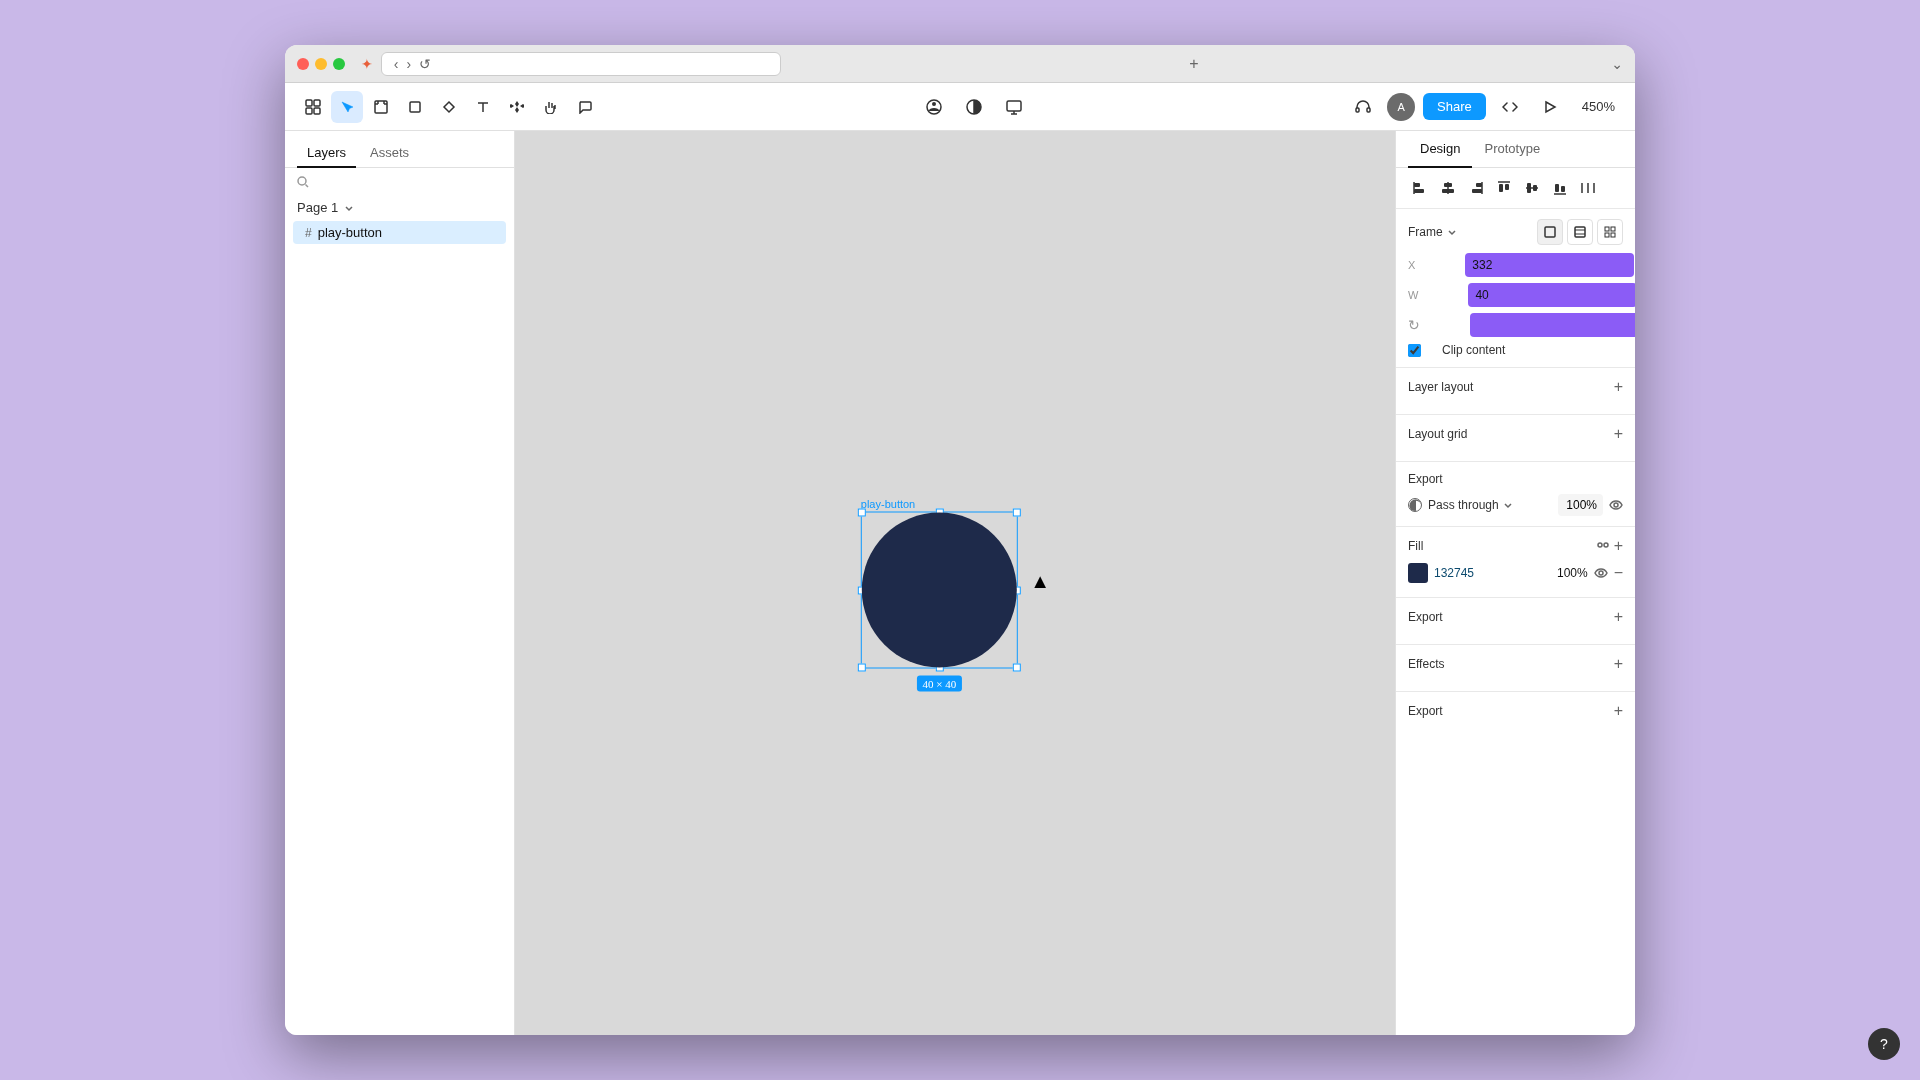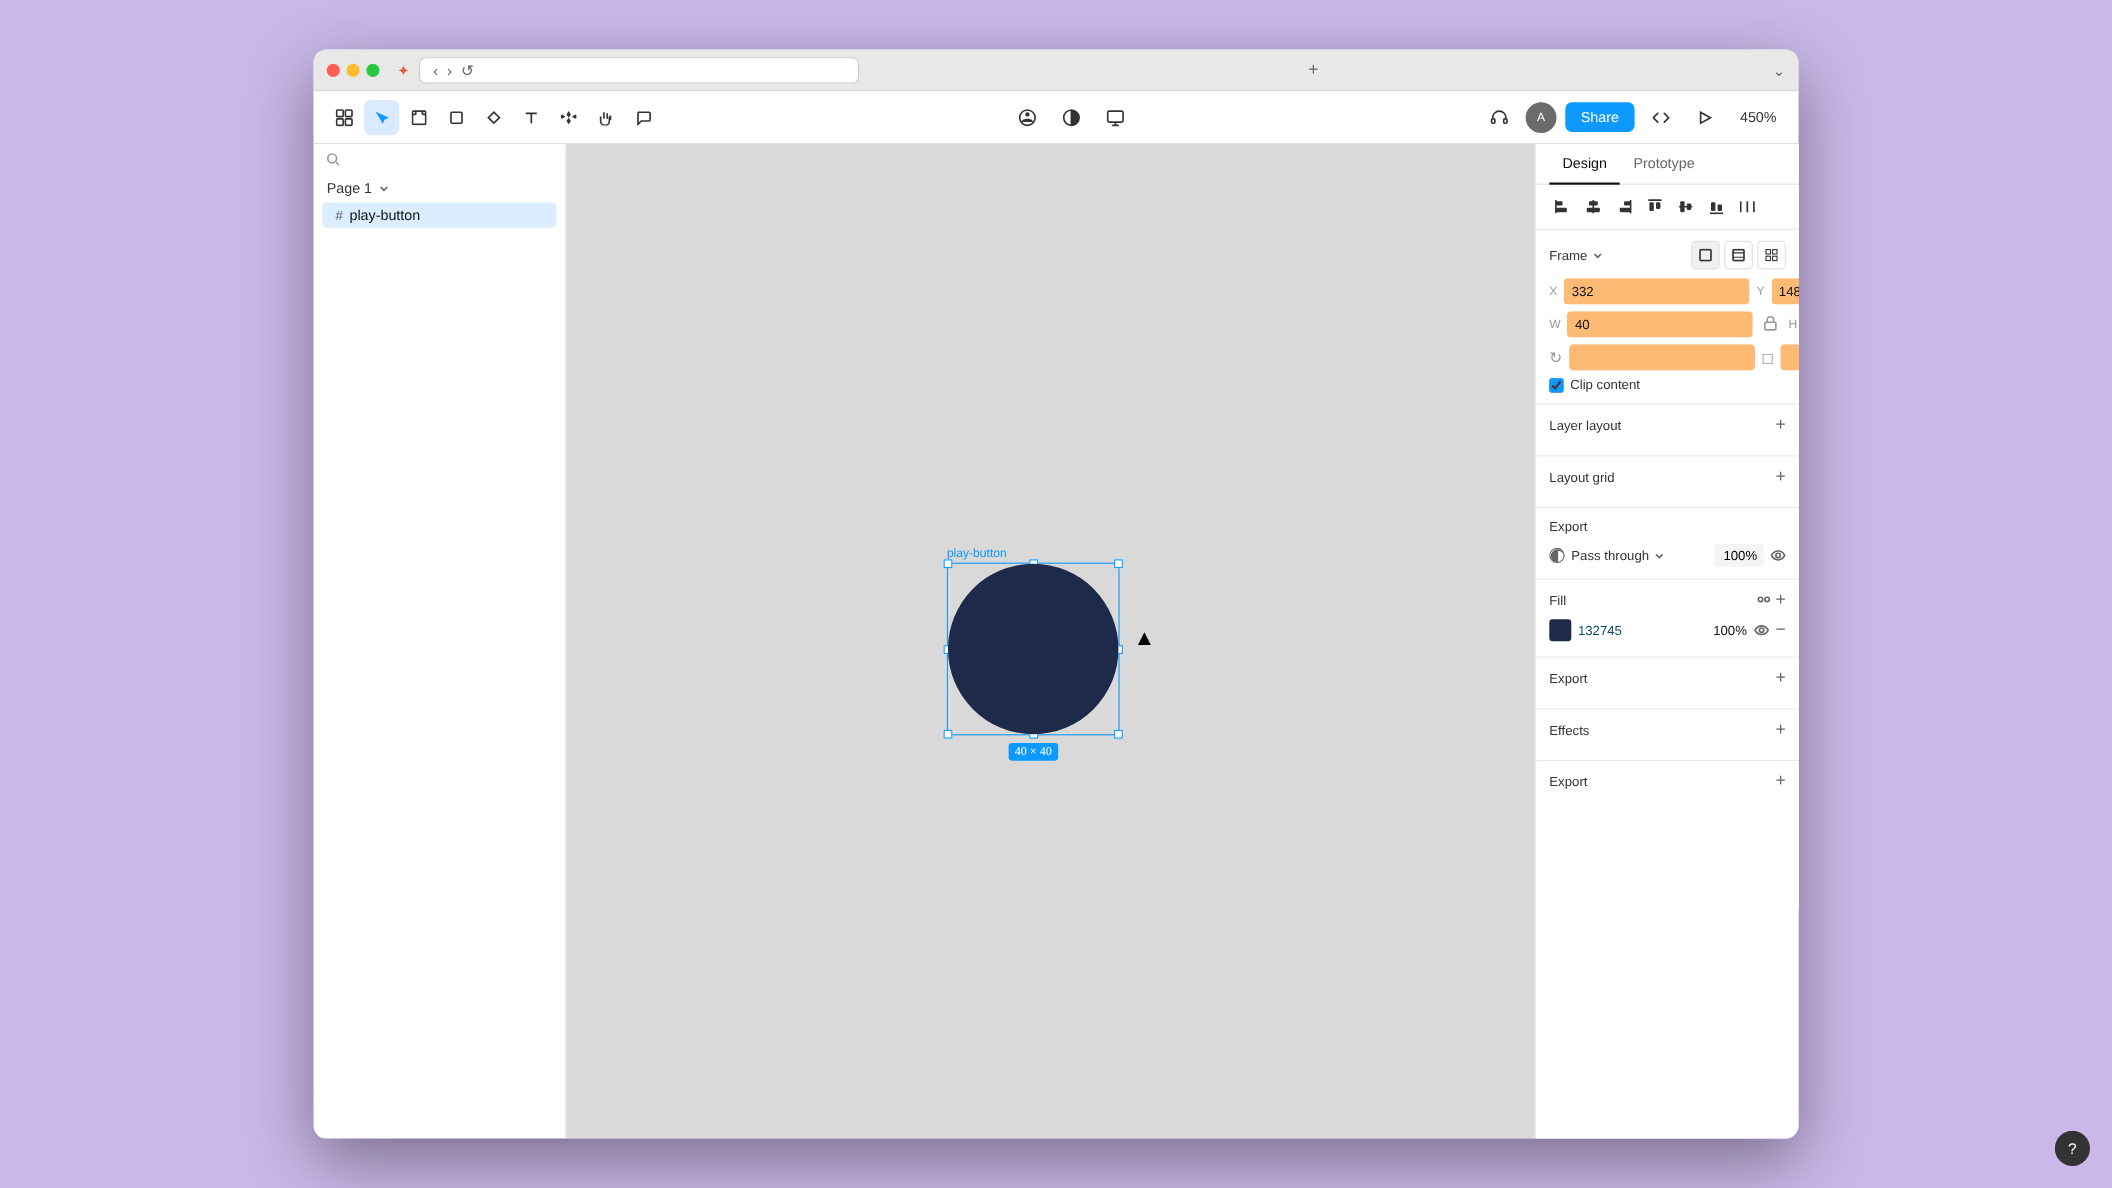--- a/index.html
+++ b/index.html
@@ -320,32 +320,33 @@
       gap: 6px;
       margin-bottom: 6px;
     }
     .prop-label {
       font-size: 11px;
       color: #999;
       width: 14px;
     }
     .prop-input {
       flex: 1;
-      background: #fdba74;
+      background: #8b5cf6;
       border: 1px solid transparent;
       border-radius: 4px;
       padding: 4px 6px;
       font-size: 12px;
       color: #111;
       outline: none;
+      margin-left: 44px;
     }
     .checkbox-row {
       display: flex;
       align-items: center;
-      gap: 6px;
+      gap: 21px;
       margin-top: 4px;
     }
     .checkbox-label {
       font-size: 12px;
       color: #333;
     }
     .frame-type-btns {
       display: flex;
       gap: 4px;
     }
@@ -559,20 +560,24 @@
           <path d="M4 3l9 5-9 5V3z" stroke="#333" stroke-width="1.5" fill="none"></path>
         </svg>
       </button>
       <span class="zoom-display">450%</span>
     </div>
   </div>
 
   <div class="main">
 
     <div class="left-panel">
+      <div class="panel-tabs">
+        <div class="panel-tab active">Layers</div>
+        <div class="panel-tab">Assets</div>
+      </div>
       <div class="panel-search">
         <svg width="12" height="12" viewBox="0 0 12 12" fill="none">
           <circle cx="5" cy="5" r="4" stroke="#999" stroke-width="1.5"></circle>
           <line x1="8.5" y1="8.5" x2="11" y2="11" stroke="#999" stroke-width="1.5"></line>
         </svg>
       </div>
       <div class="page-selector">
         <span>Page 1</span>
         <svg width="10" height="10" viewBox="0 0 10 10" fill="none">
           <path d="M2 4l3 3 3-3" stroke="#666" stroke-width="1.5"></path>

